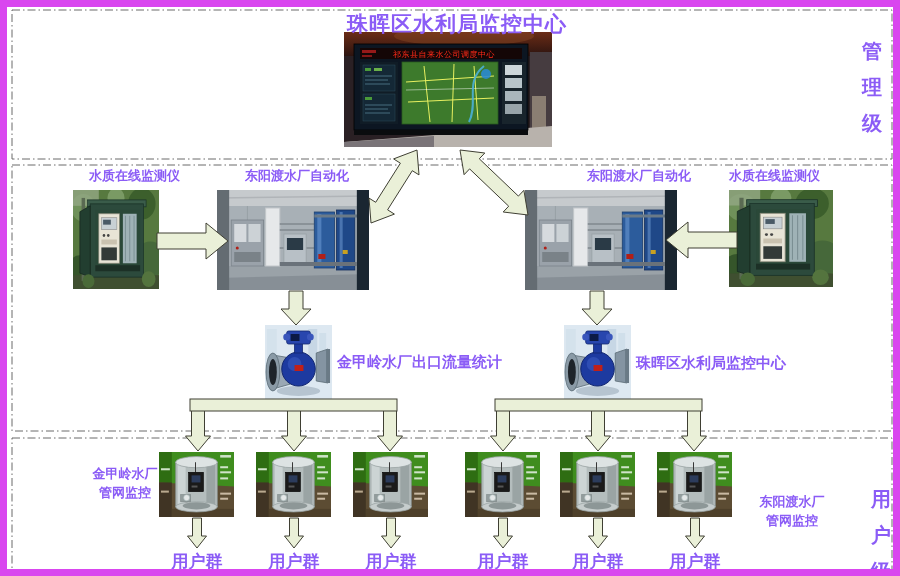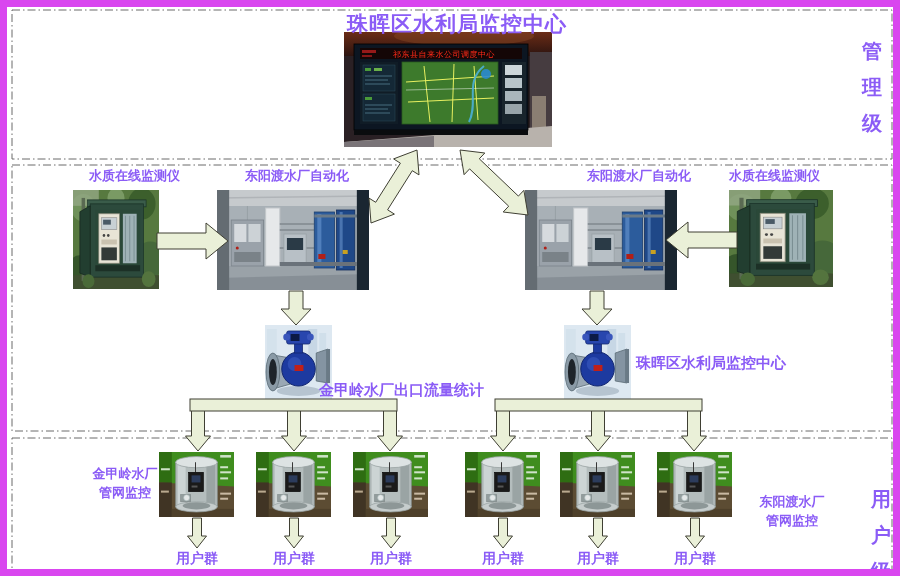--- a/index.html
+++ b/index.html
@@ -6,21 +6,21 @@
   #stage{
     position:relative;width:900px;height:576px;background:#ffffff;
     border:7px solid #d946ef;box-sizing:border-box;overflow:hidden;
     font-family:"Liberation Serif","DejaVu Serif",serif;color:#8b5cf6;
   }
   .label{position:absolute;font-weight:bold;text-align:center;white-space:nowrap;}
   .title{left:0;top:3px;width:900px;font-size:21px;letter-spacing:1px;}
   .rowlab{font-size:13px;top:160px;}
   .flowlab{font-size:15px;text-align:left;}
   .netlab{font-size:13px;line-height:19px;text-align:center;white-space:normal;}
-  .grouplab{font-size:14px;top:543px;width:70px;}
+  .grouplab{font-size:17px;top:543px;width:70px;}
   .vlabel{
     position:absolute;left:845px;width:30px;font-size:20px;line-height:36px;
     font-weight:bold;text-align:right;word-break:break-all;
   }
   .photo{position:absolute;display:block;}
   #overlay{position:absolute;left:0;top:0;width:900px;height:576px;pointer-events:none;z-index:6;}
   .lab-z{z-index:5;}
 </style>
 </head>
 <body>
@@ -198,21 +198,21 @@
       <use href="#sym-cabinet" width="100" height="100"></use>
     </svg>
 
   <svg class="photo" style="left:258px;top:318px;width:67px;height:75px;" viewBox="0 0 68 75" preserveAspectRatio="none">
       <use href="#sym-flow" width="68" height="75"></use>
     </svg>
   <svg class="photo" style="left:557px;top:318px;width:67px;height:75px;" viewBox="0 0 68 75" preserveAspectRatio="none">
       <use href="#sym-flow" width="68" height="75"></use>
     </svg>
 
-  <div class="label flowlab lab-z" style="left:312px;top:346px;width:190px;margin-top:28px;">金甲岭水厂出口流量统计</div>
+  <div class="label flowlab lab-z" style="left:330px;top:346px;width:190px;">金甲岭水厂出口流量统计</div>
   <div class="label flowlab lab-z" style="left:629px;top:347px;width:190px;">珠晖区水利局监控中心</div>
 
   <svg class="photo" style="left:152px;top:445px;width:75px;height:65px;" viewBox="0 0 76 64" preserveAspectRatio="none">
       <use href="#sym-monitor" width="76" height="64"></use>
     </svg>
   <svg class="photo" style="left:249px;top:445px;width:75px;height:65px;" viewBox="0 0 76 64" preserveAspectRatio="none">
       <use href="#sym-monitor" width="76" height="64"></use>
     </svg>
   <svg class="photo" style="left:346px;top:445px;width:75px;height:65px;" viewBox="0 0 76 64" preserveAspectRatio="none">
       <use href="#sym-monitor" width="76" height="64"></use>

